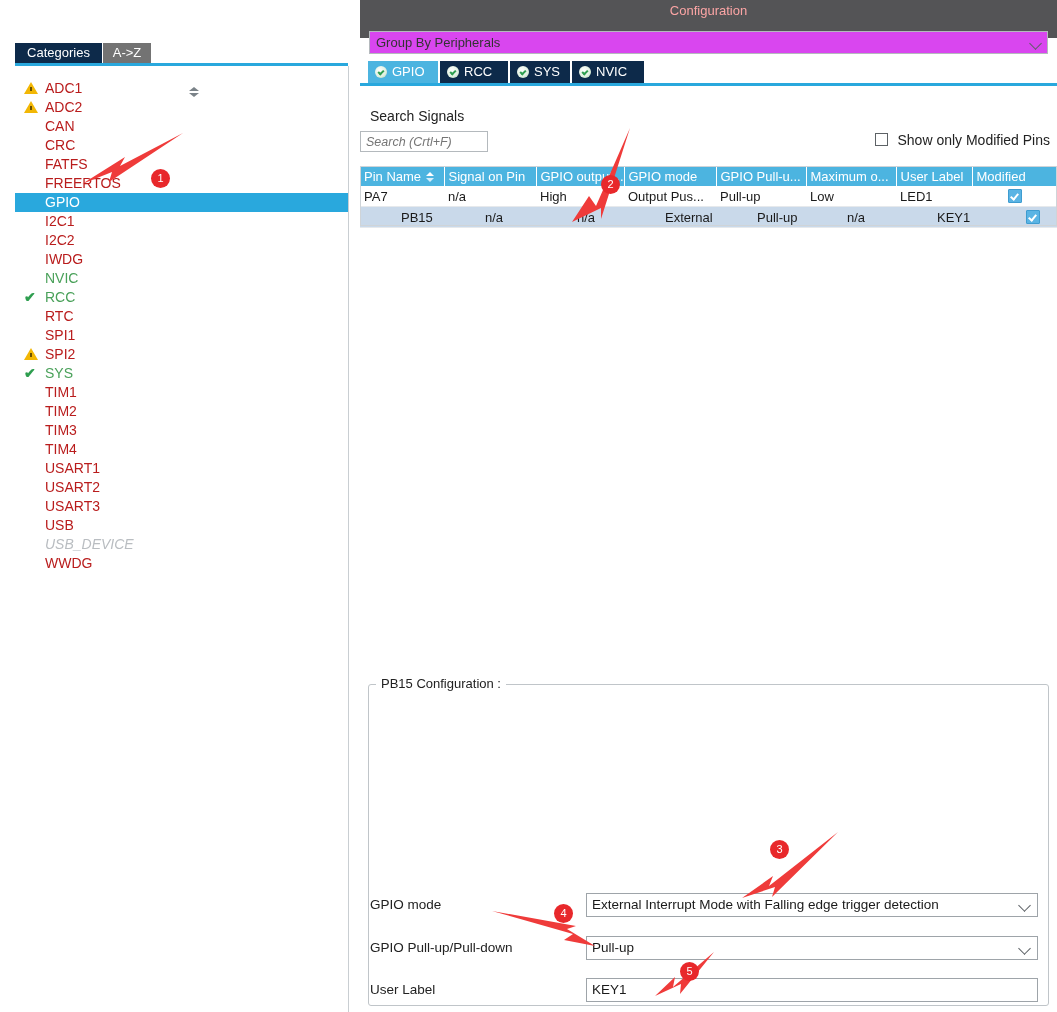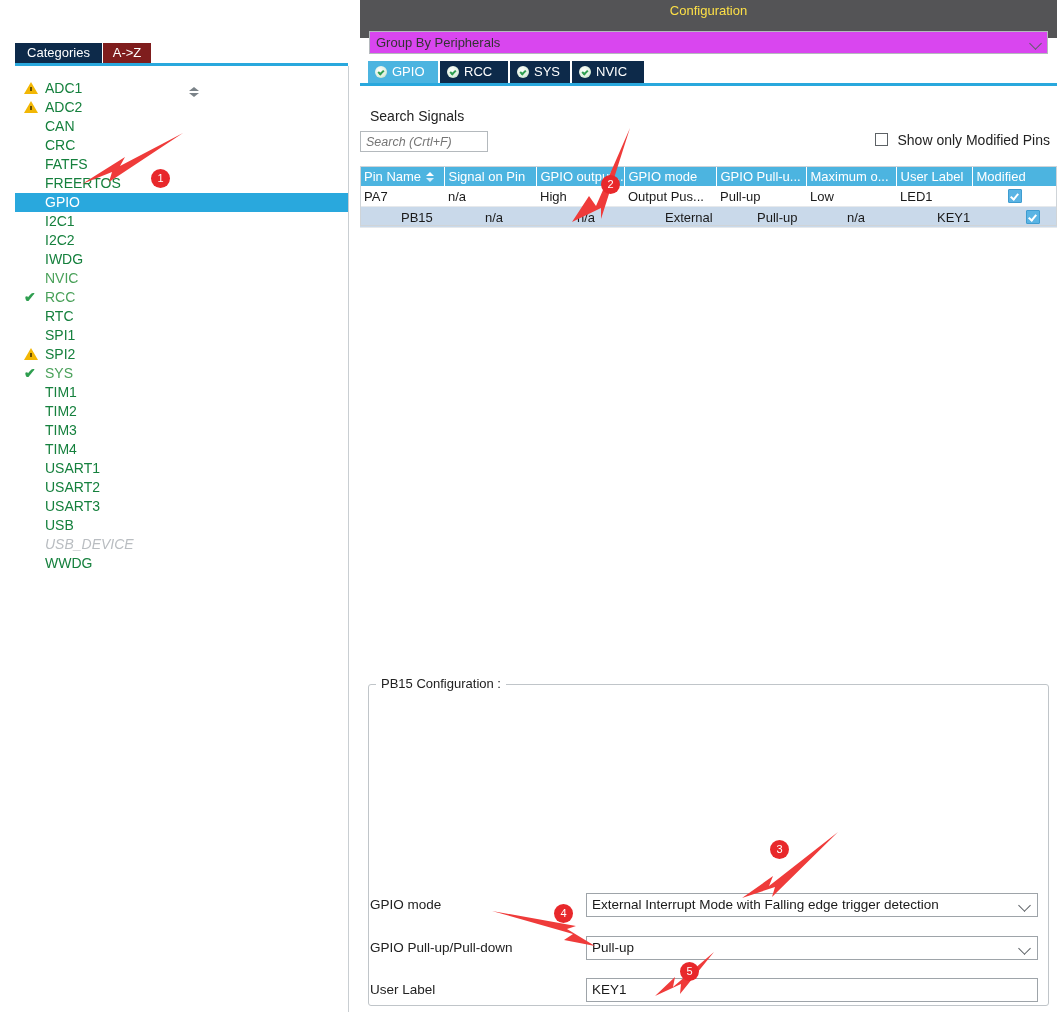--- a/index.html
+++ b/index.html
@@ -10,41 +10,41 @@
     background:#ffffff;
     overflow:hidden;position:relative;
   }
   #root{position:absolute;inset:0;}
 
   
   #left-panel{position:absolute;left:8px;top:0;width:340px;height:992px;background:#fff;margin-top:43px;}
   #left-tabbar{position:absolute;left:0;top:0;width:340px;height:20px;background:#ffffff;}
   .ltab{position:absolute;top:0;height:20px;line-height:20px;font-size:13px;text-align:center;color:#ffffff;cursor:pointer;}
   #tab-categories{left:7px;width:87px;background:#0d2a4a;}
-  #tab-az{left:95px;width:48px;background:#7f1d1d;}
+  #tab-az{left:95px;width:48px;background:#737373;}
   #left-tabline{position:absolute;left:7px;top:20px;width:333px;height:3px;background:#29a8dd;}
   #left-list-box{position:absolute;left:7px;top:23px;width:333px;height:989px;background:#fff;border-right:1px solid #c9ced2;}
   #sort-handle{position:absolute;left:170px;top:20px;width:18px;height:13px;}
   #sort-handle .ar{position:absolute;left:4px;width:0;height:0;border-left:5px solid transparent;border-right:5px solid transparent;}
   #sort-handle .up{top:1px;border-bottom:4px solid #7a8288;}
   #sort-handle .dn{top:7px;border-top:4px solid #7a8288;}
 
-  .perif{position:relative;height:19px;line-height:19px;padding-left:30px;font-size:14px;color:#15803d;white-space:nowrap;cursor:pointer;}
+  .perif{position:relative;height:19px;line-height:19px;padding-left:30px;font-size:14px;color:#b91c1c;white-space:nowrap;cursor:pointer;}
   .perif.selected{background:#29a8dd;color:#ffffff;}
   .perif.ok{color:#4aa15a;}
   .perif.disabled{color:#b9bdc1;font-style:italic;}
   .perif .ico{position:absolute;left:9px;top:3px;width:14px;height:13px;}
   .tri{width:0;height:0;border-left:7px solid transparent;border-right:7px solid transparent;border-bottom:12px solid #f2b705;position:absolute;left:0;top:0;}
   .tri:after{content:"";position:absolute;left:-1px;top:5px;width:2px;height:4px;background:#6b5000;}
   .chk{position:absolute;left:0;top:0;font-size:14px;color:#2e9e4f;line-height:13px;font-weight:bold;}
   #plist{position:absolute;left:0;top:13px;width:333px;}
 
   
   #right-panel{position:absolute;left:360px;top:0;width:697px;height:1012px;background:#ffffff;}
-  #cfg-title{position:absolute;left:0;top:0;width:697px;height:38px;line-height:22px;text-align:center;color:#fde047;background:#545456;font-size:13px;}
+  #cfg-title{position:absolute;left:0;top:0;width:697px;height:38px;line-height:22px;text-align:center;color:#fca5a5;background:#545456;font-size:13px;}
   #group-select{position:absolute;left:9px;top:31px;width:679px;height:23px;border:1px solid #b4b9bd;background:#d946ef;box-sizing:border-box;}
   #group-select .val{position:absolute;left:6px;top:0;line-height:21px;font-size:13px;color:#333;}
   #group-select .chev{position:absolute;right:7px;top:7px;width:9px;height:9px;}
   .chev-g{display:block;width:8px;height:8px;border-right:1px solid #5a5f63;border-bottom:1px solid #5a5f63;transform:rotate(45deg);}
 
   #perif-tabs{position:absolute;left:360px;top:61px;width:697px;height:23px;}
   #tabline{position:absolute;left:0px;top:22px;width:697px;height:3px;background:#29a8dd;}
   .ptab{position:absolute;top:0;height:22px;line-height:22px;padding:0 10px 0 24px;font-size:13px;color:#ffffff;background:#0d2a4a;cursor:pointer;box-sizing:border-box;}
   .ptab.active{background:#4cb4e0;color:#ffffff;}
   .ptab .dot{position:absolute;left:7px;top:5px;width:12px;height:12px;border-radius:50%;background:#ffffff;}

